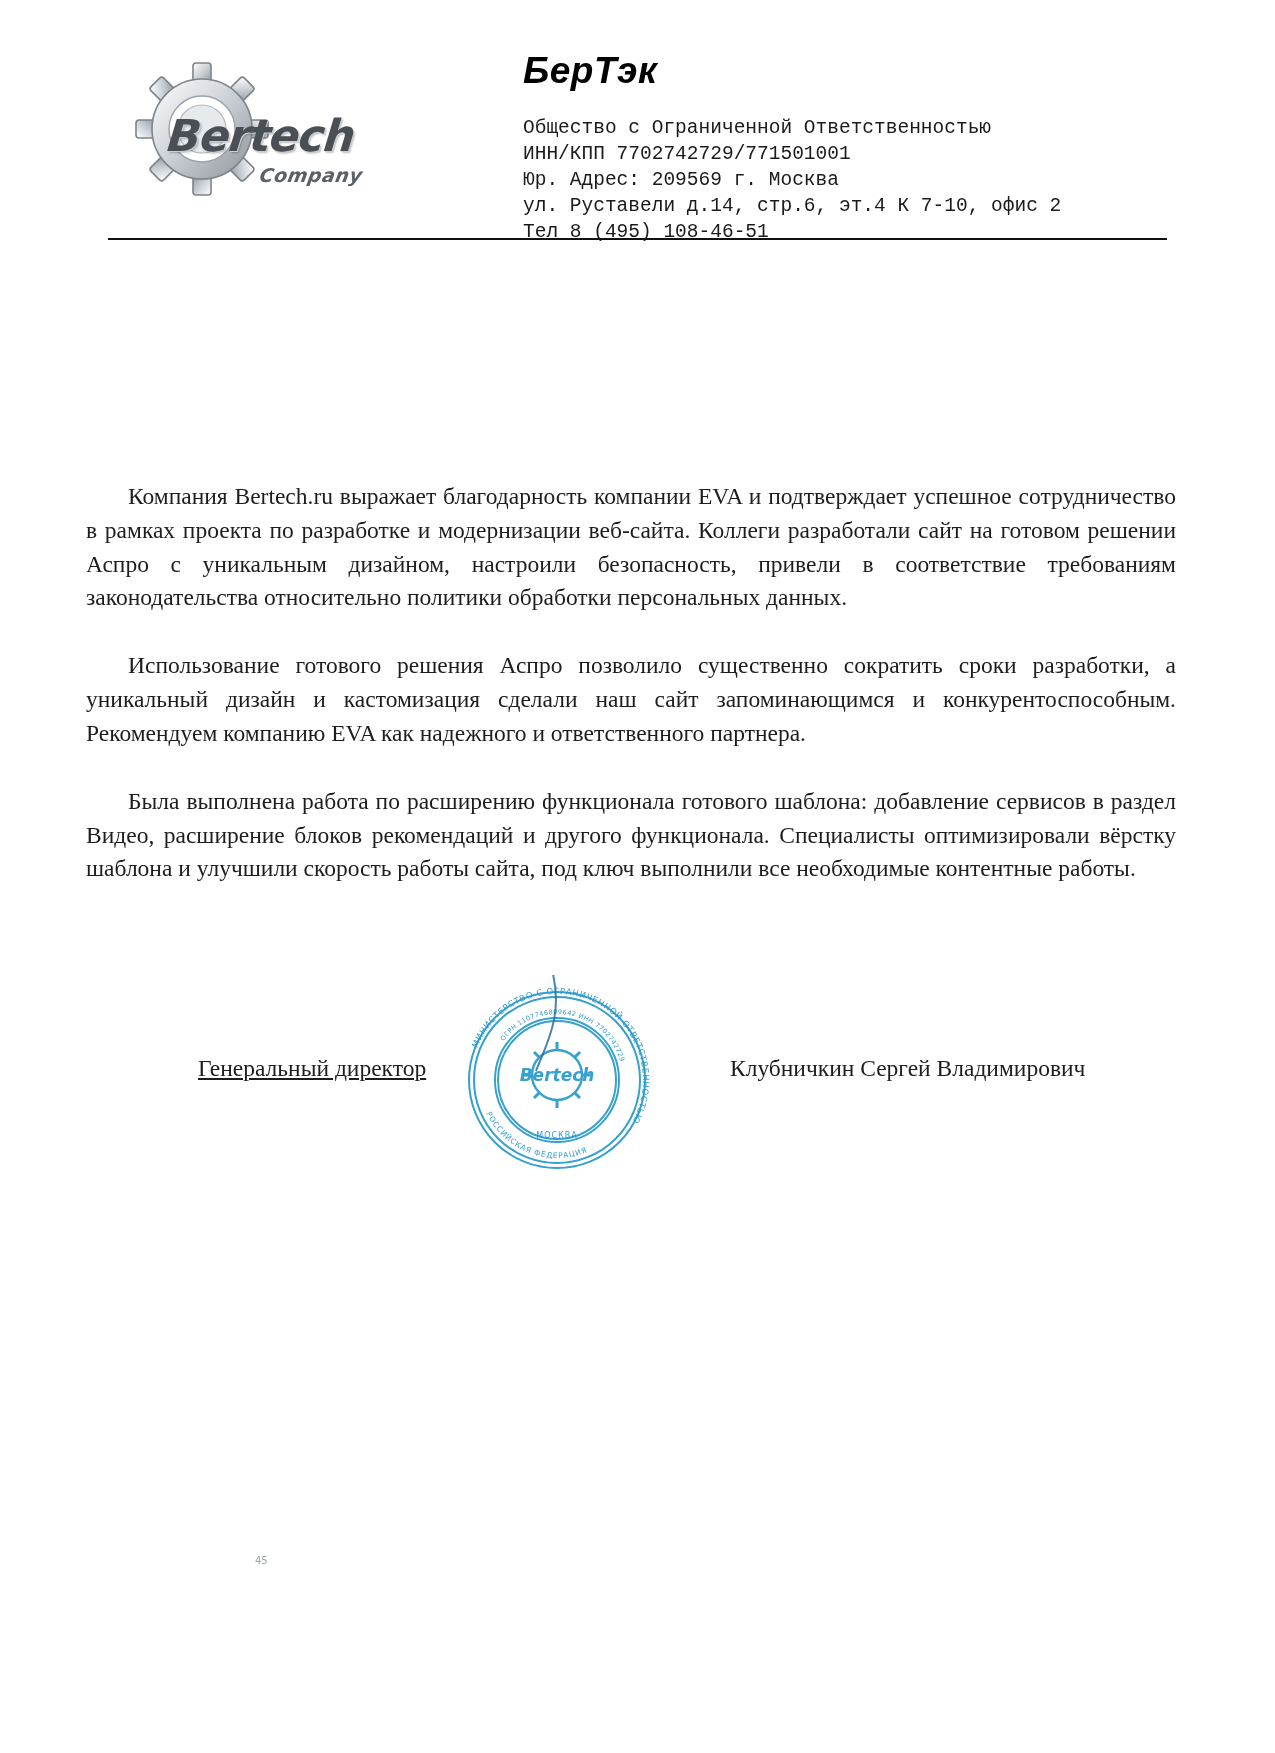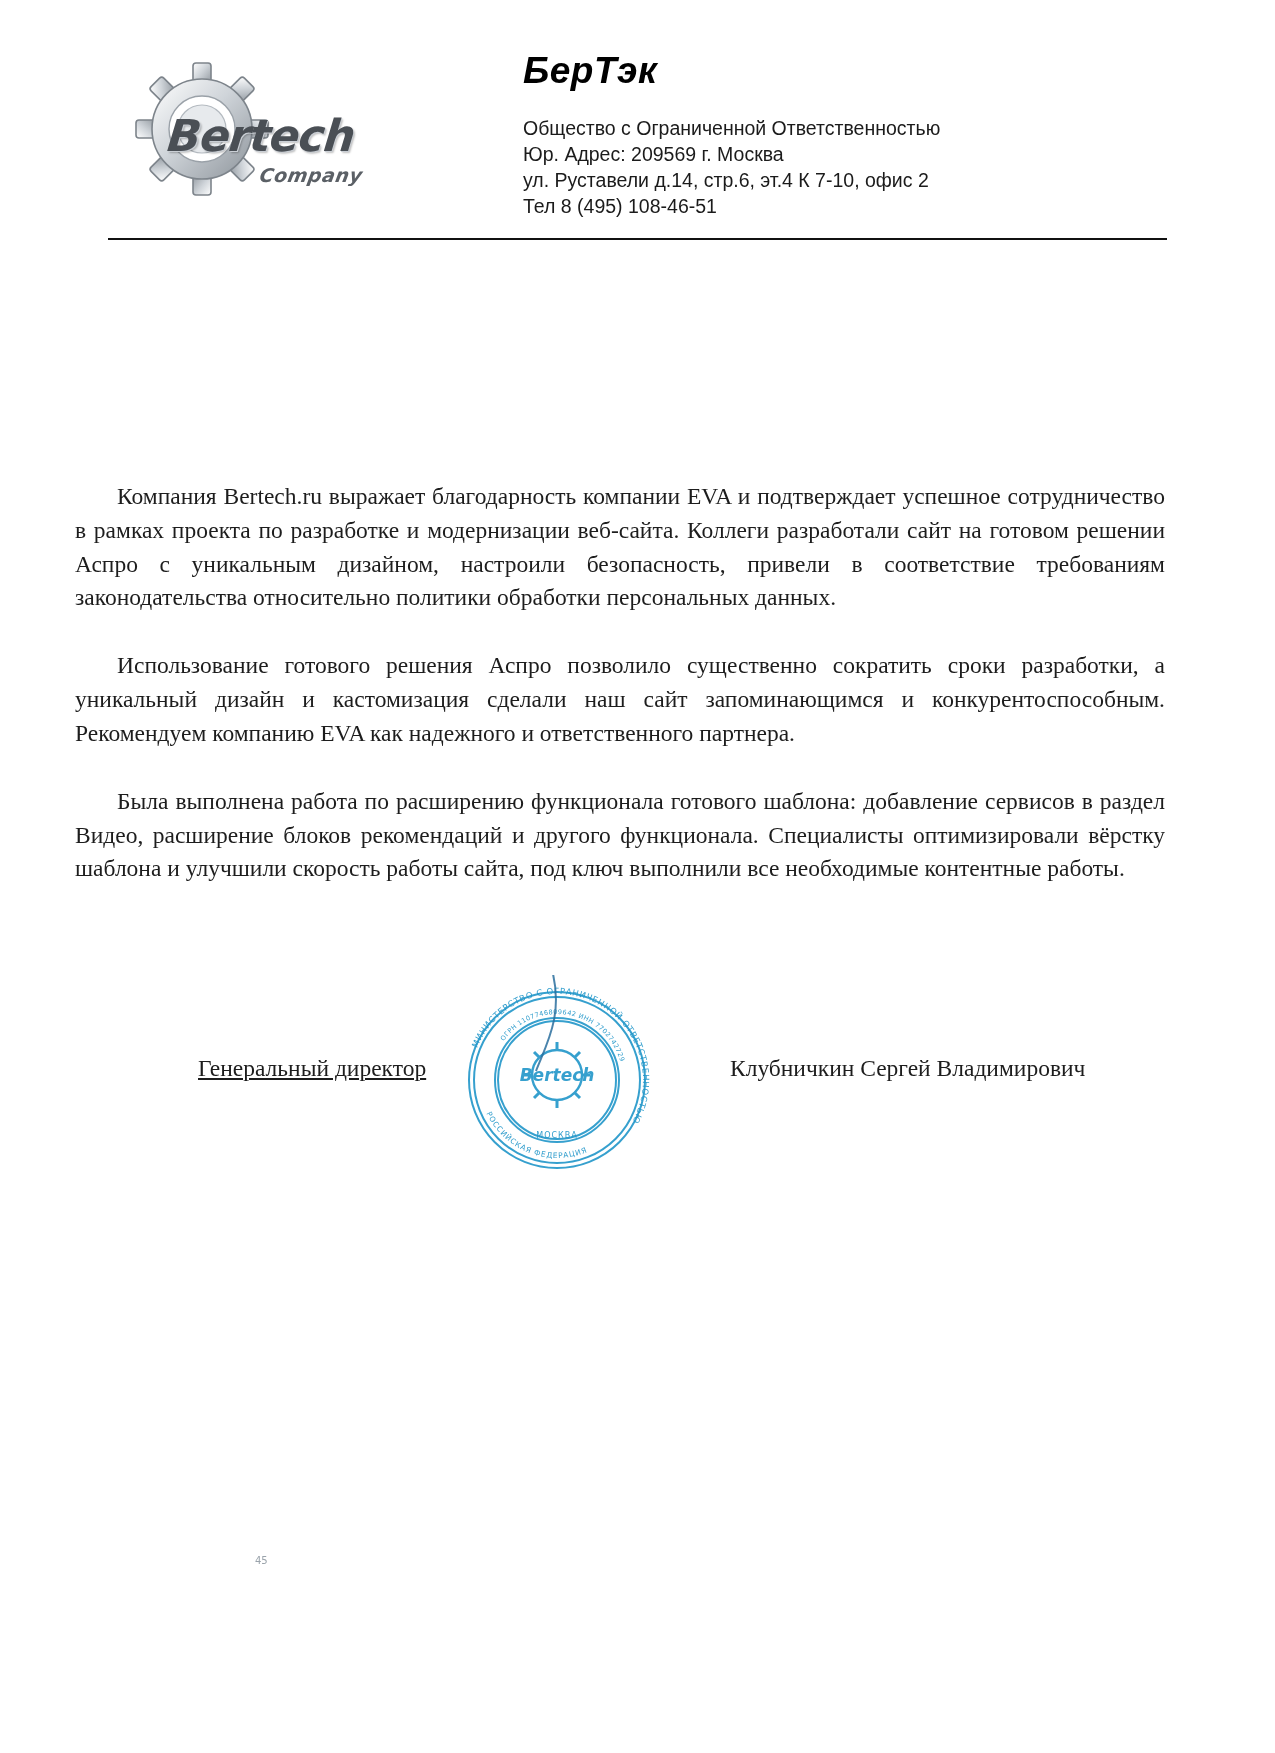--- a/index.html
+++ b/index.html
@@ -79,21 +79,21 @@
     font-style: italic;
     font-weight: bold;
     font-size: 37px;
     color: #000000;
     letter-spacing: 0.5px;
     margin: 0 0 24px 0;
     line-height: 1.05;
   }
 
   .company-lines {
-    font-family: Liberation Sans, sans-serif;
+    font-family: Liberation Mono, monospace;
     font-size: 19.5px;
     line-height: 1.34;
     color: #1b1b1b;
   }
 
   .company-lines div {
     white-space: nowrap;
   }
 
   .head-rule {
@@ -102,21 +102,21 @@
     top: 186px;
     width: 100%;
     height: 2px;
     background: #111;
   }
 
   
   .letter-body {
     position: absolute;
     top: 480px;
-    left: 75px;
+    left: 86px;
     width: 1090px;
   }
 
   .para {
     font-family: "Liberation Serif", serif;
     font-size: 23.5px;
     line-height: 1.44;
     text-align: justify;
     text-indent: 42px;
     margin: 0 0 34px 0;
@@ -206,20 +206,21 @@
       </svg>
     </span>
     <span class="logo-word">Bertech</span>
     <span class="logo-sub">Company</span>
   </div>
 
   <div class="company-info">
     <div class="company-title">БерТэк</div>
     <div class="company-lines">
       <div>Общество с Ограниченной Ответственностью</div>
+      <div>ИНН/КПП 7702742729/771501001</div>
       <div>Юр. Адрес: 209569 г. Москва</div>
       <div>ул. Руставели д.14, стр.6, эт.4 К 7-10, офис 2</div>
       <div>Тел 8 (495) 108-46-51</div>
     </div>
   </div>
 
   <div class="head-rule"></div>
 </div>
 
 <div class="letter-body">

